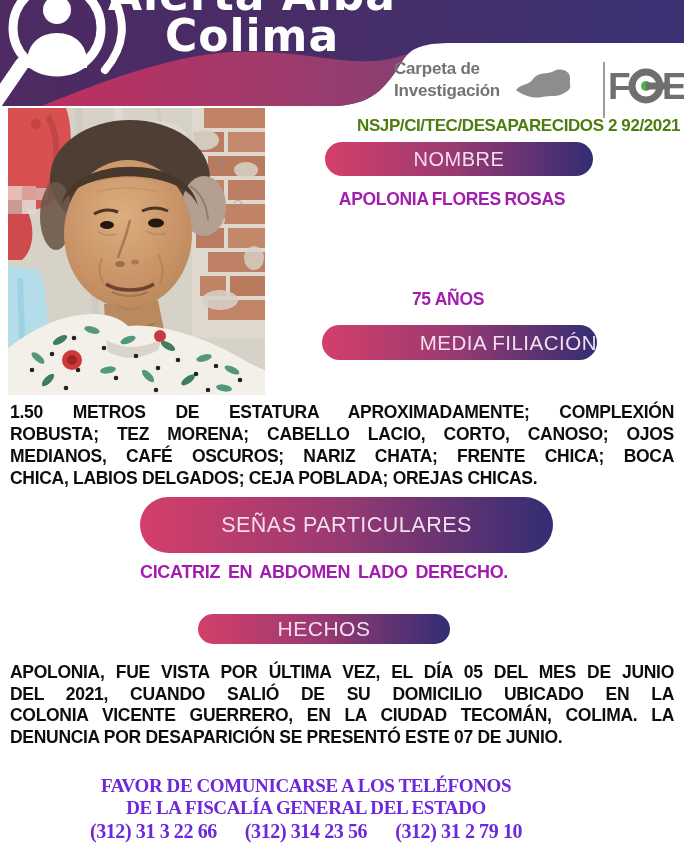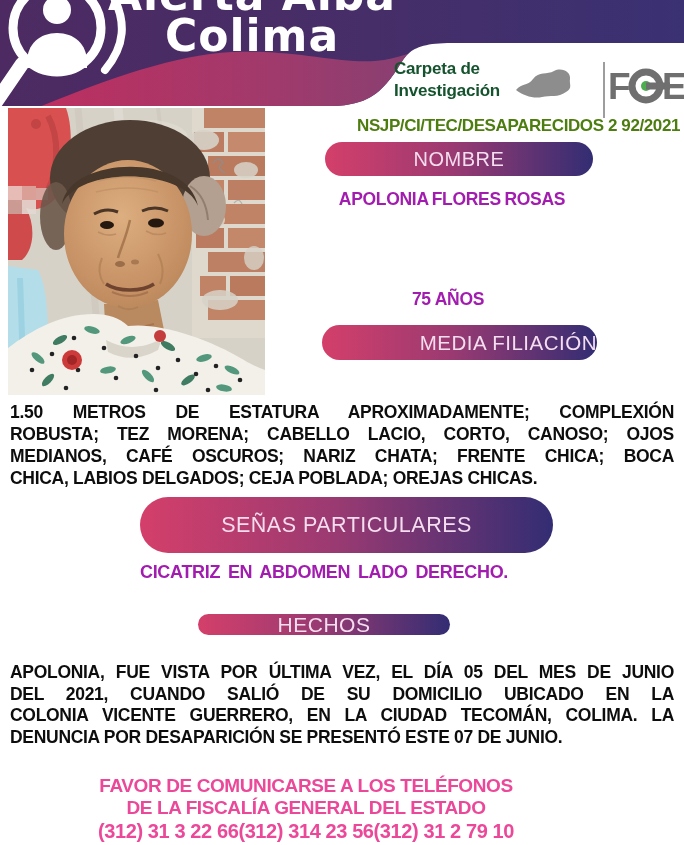--- a/index.html
+++ b/index.html
@@ -8,21 +8,21 @@
     font-family:"Liberation Sans",sans-serif;
   }
   
   .banner-svg{position:absolute;left:0;top:0;width:684px;height:108px;display:block;}
   .app-title{
     position:absolute;left:52px;top:-26px;width:400px;z-index:3;
     text-align:center;color:#ffffff;font-family:"DejaVu Sans",sans-serif;
     font-weight:800;font-size:44px;line-height:41px;letter-spacing:1px;
   }
   .carpeta{
-    position:absolute;left:394px;top:58px;z-index:3;color:#14532d;
+    position:absolute;left:394px;top:58px;z-index:3;color:#737373;
     font-weight:bold;font-size:17px;line-height:21.5px;letter-spacing:-0.2px;
   }
   .map-svg{position:absolute;left:514px;top:66px;width:64px;height:38px;z-index:3;}
   .fge-divider{position:absolute;left:603px;top:62px;width:2px;height:56px;background:#9d9d9d;z-index:3;}
   .fge-svg{position:absolute;left:608px;top:65px;width:78px;height:40px;z-index:3;}
   .case-number{
     position:absolute;left:270px;top:116px;width:410px;text-align:right;
     font-weight:bold;font-size:17px;line-height:20px;color:#4d7c0f;
     letter-spacing:-0.4px;white-space:nowrap;
   }
@@ -33,40 +33,40 @@
   .pill{
     position:absolute;border-radius:40px;
     background:linear-gradient(90deg,#d43f6a 0%,#993a72 48%,#332d73 100%);
     color:#f4ddef;font-weight:normal;display:flex;align-items:center;justify-content:center;
     letter-spacing:0.5px;
   }
   .pill-nombre{left:325px;top:142px;width:268px;height:34px;font-size:20px;}
   .pill-edad{left:327px;top:243px;width:252px;height:35px;font-size:20px;}
   .pill-filiacion{left:322px;top:325px;width:275px;height:35px;font-size:20.5px;justify-content:flex-end;}
   .pill-senas{left:140px;top:497px;width:413px;height:56px;font-size:21.5px;border-radius:29px;}
-  .pill-hechos{left:198px;top:614px;width:252px;height:21px;font-size:21px;}
+  .pill-hechos{left:198px;top:614px;width:252px;height:30px;font-size:21px;}
   
   .val{position:absolute;font-weight:bold;color:#a21caf;text-align:center;}
   .val-name{left:270px;top:189px;width:364px;font-size:17.5px;letter-spacing:-0.3px;word-spacing:-1px;}
   .val-age{left:270px;top:289px;width:356px;font-size:17.5px;letter-spacing:-0.3px;}
   .val-senas{left:10px;top:562px;width:628px;font-size:18px;letter-spacing:-0.3px;word-spacing:3px;}
   
   .para{
     position:absolute;left:10px;width:664px;color:#0d0d0d;font-weight:bold;
     font-size:17.5px;letter-spacing:-0.3px;
   }
   .para-desc{top:401px;line-height:22px;}
   .para-hechos{top:662px;line-height:21.5px;}
   .jline{text-align:justify;text-align-last:justify;}
   .jline-last{text-align:left;text-align-last:left;}
   
-  .footer{position:absolute;left:0;top:775px;width:612px;color:#ec4899;font-weight:bold;}
+  .footer{position:absolute;left:0;top:775px;width:612px;color:#6d28d9;font-weight:bold;font-family:Liberation Serif, serif;}
   .footer-msg{margin:0 auto;width:545px;text-align:center;font-size:19px;line-height:22px;letter-spacing:-0.4px;}
   .footer-phones{
-    margin-top:1px;display:flex;justify-content:center;
+    margin-top:1px;display:flex;justify-content:center;gap:28px;
     font-size:20px;line-height:22px;letter-spacing:-0.4px;white-space:nowrap;
   }
 </style>
 </head>
 <body>
 
 <div class="poster">
 
   <svg class="banner-svg" viewBox="0 0 684 108" preserveAspectRatio="none">
     <defs>

